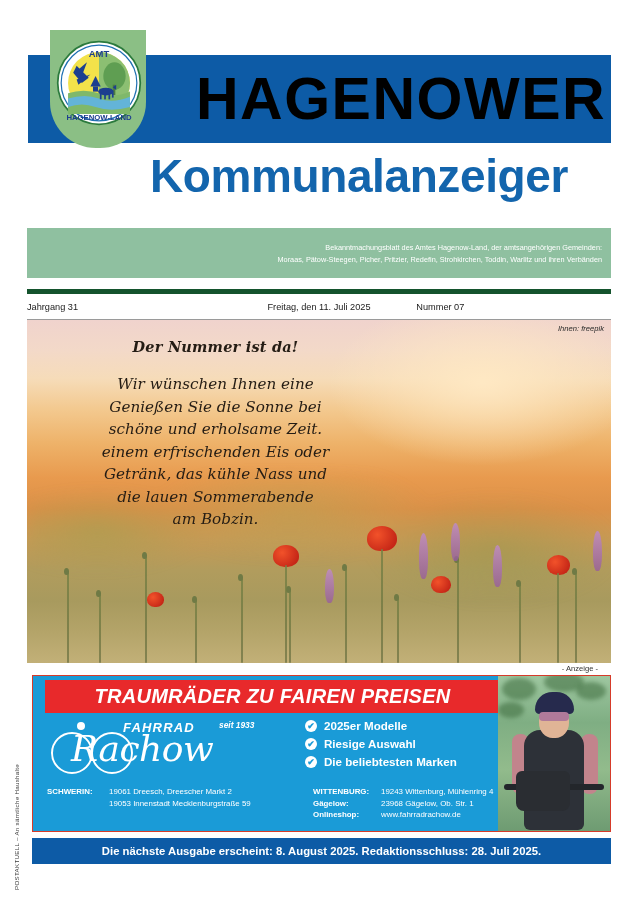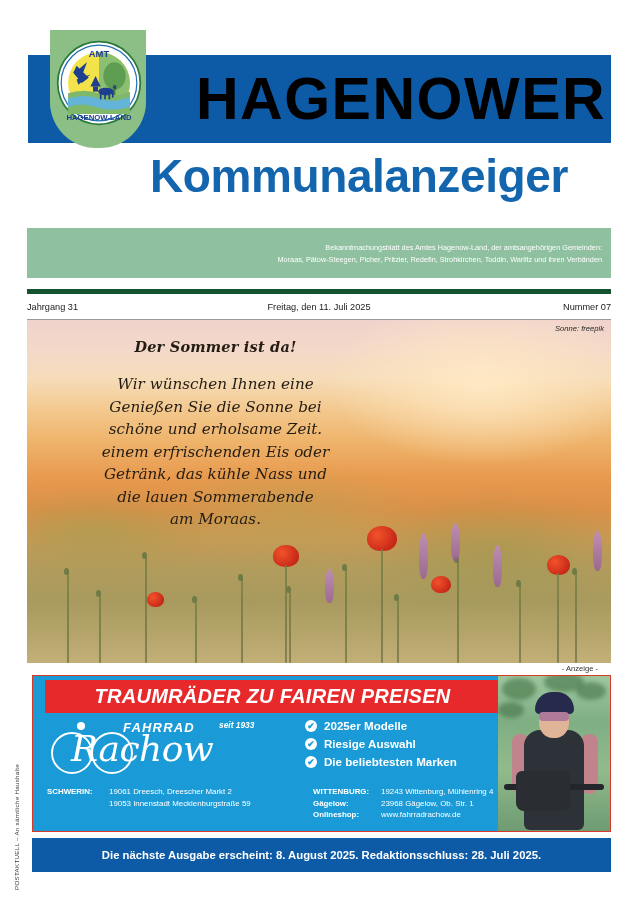--- a/index.html
+++ b/index.html
@@ -128,21 +128,21 @@
     height: 25px;
     border-top: 5px solid #14532d;
     border-bottom: 1px solid #9a9a9a;
     display: flex;
     align-items: center;
     font-size: 9.2px;
     color: #1a1a1a;
   }
   .issuebar .left  { flex: 1; text-align: left; }
   .issuebar .mid   { flex: 1; text-align: center; }
-  .issuebar .right { flex: 1; text-align: right; }
+  .issuebar .right { flex: 1; text-align: left; }
 
   
   .hero {
     position: absolute;
     left: 27px;
     top: 320px;
     width: 584px;
     height: 343px;
     overflow: hidden;
     background: #e8c9a8;
@@ -458,21 +458,21 @@
   }
   .ad-addresses .col.right .lbl { width: 68px; margin-left: 20px; }
   .ad-addresses .val { flex: 1; }
 
   
   .notice {
     position: absolute;
     left: 32px;
     top: 838px;
     width: 579px;
-    height: 34px;
+    height: 26px;
     background: #0d5ba6;
     display: flex;
     align-items: center;
     justify-content: center;
   }
   .notice span {
     color: #ffffff;
     font-size: 11.3px;
     font-weight: bold;
   }
@@ -570,31 +570,31 @@
       <div class="poppy" style="left:520px; bottom:88px;  width:23px; height:20px;"></div>
       <div class="stem" style="left:530px; bottom:0;  height:90px;"></div>
 
       <div class="lupine" style="left:392px; bottom:84px;  height:46px;"></div>
       <div class="lupine" style="left:424px; bottom:102px; height:38px;"></div>
       <div class="lupine" style="left:466px; bottom:76px;  height:42px;"></div>
       <div class="lupine" style="left:566px; bottom:92px;  height:40px;"></div>
       <div class="lupine" style="left:298px; bottom:60px;  height:34px;"></div>
     </div>
 
-    <div class="hero-credit">Sonne: freepik</div>
+    <div class="hero-credit">Ihnen: freepik</div>
 
     <div class="greeting">
-      <div class="g-head">Der Sommer ist da!</div>
+      <div class="g-head">Der Nummer ist da!</div>
       <div class="g-line">Wir wünschen Ihnen eine</div>
       <div class="g-line">Genießen Sie die Sonne bei</div>
       <div class="g-line">schöne und erholsame Zeit.</div>
       <div class="g-line">einem erfrischenden Eis oder</div>
       <div class="g-line">Getränk, das kühle Nass und</div>
       <div class="g-line">die lauen Sommerabende</div>
-      <div class="g-line">am Moraas.</div>
+      <div class="g-line">am Bobzin.</div>
     </div>
   </div>
 
   <div class="anzeige">- Anzeige -</div>
 
   <div class="ad">
 
     <div class="ad-redbar">
       <span>TRAUMRÄDER ZU FAIREN PREISEN</span>
     </div>

